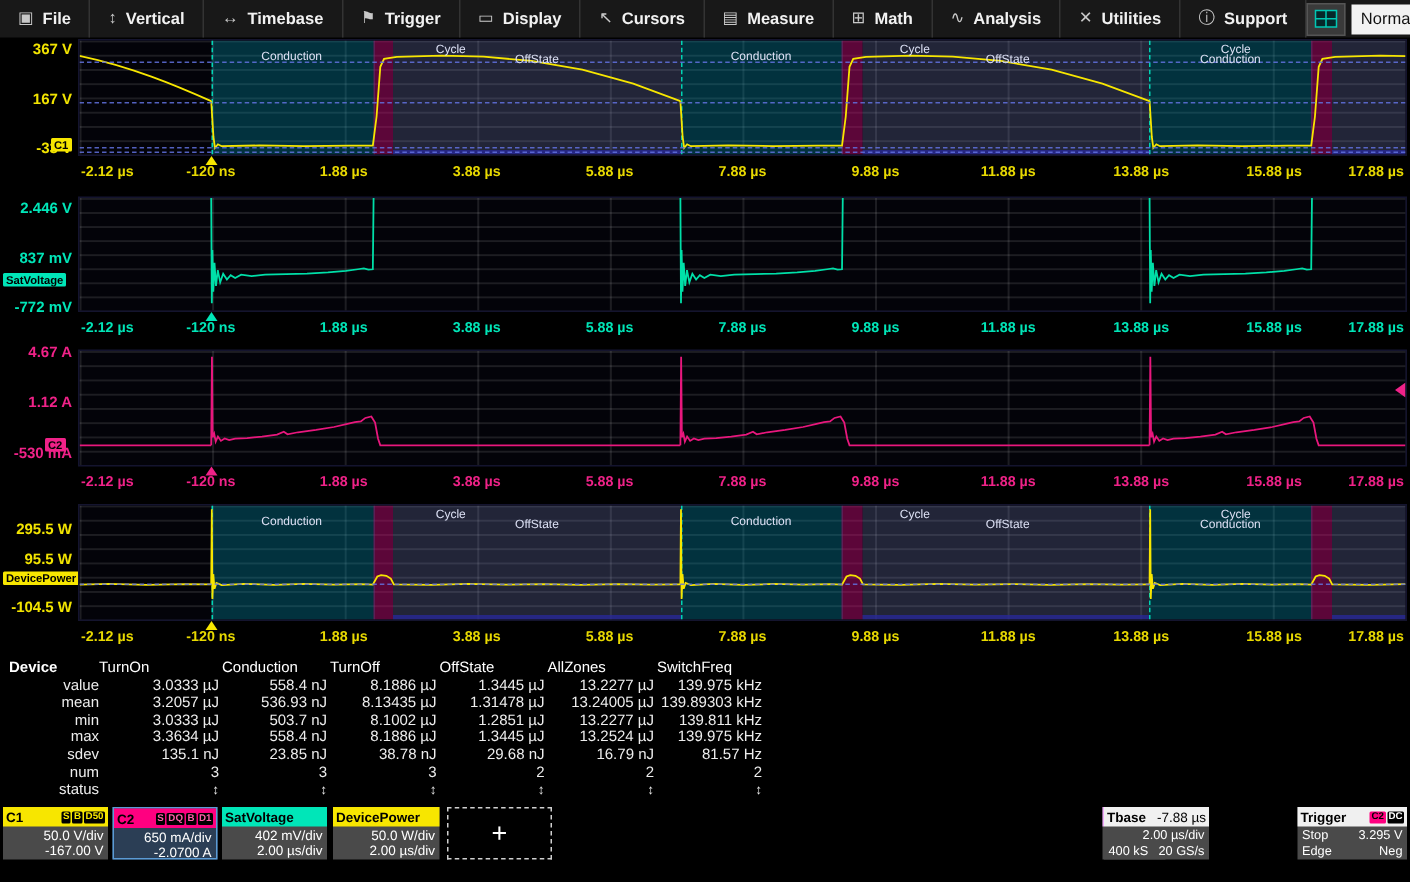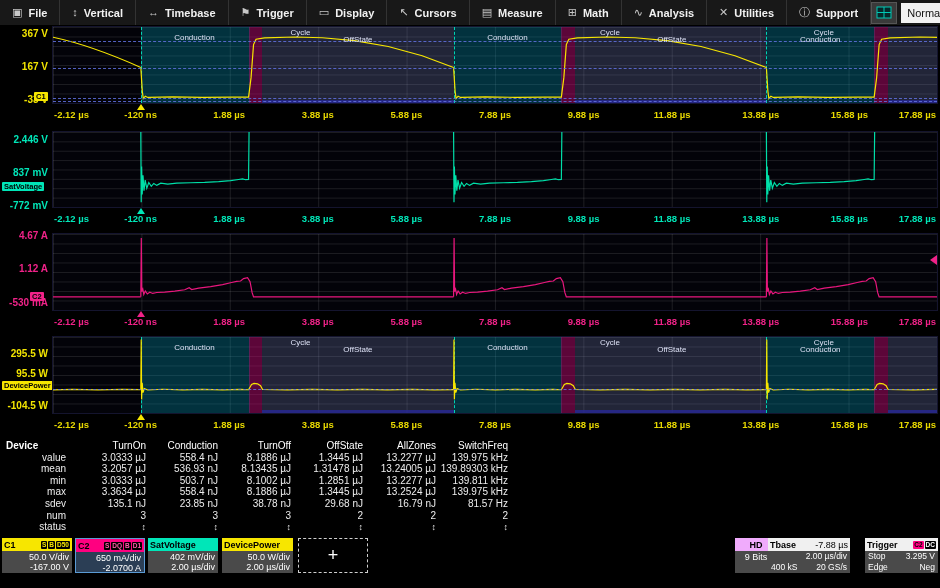--- a/index.html
+++ b/index.html
@@ -48,21 +48,21 @@
   .ax-c1 .tick,.ax-dp .tick{color:#e8d900;}
   .ax-sv .tick{color:#00e6b8;}
   .ax-c2 .tick{color:#f02288;}
   .trig-level{position:absolute;right:0;top:21px;width:0;height:0;border-top:5px solid transparent;border-bottom:5px solid transparent;border-right:7px solid #f02288;z-index:5;}
 
   
   #meas-table{position:absolute;left:6px;top:440px;display:grid;
               grid-template-columns:60px 82px 72px 73px 72px 73px 72px;grid-auto-rows:11.6px;
               font-size:10px;color:#ededed;}
   .t-corner{font-weight:bold;color:#fff;}
-  .t-head{text-align:right;padding-right:2px;color:#fff;}
+  .t-head{padding-right:2px;color:#fff;}
   .t-rowlab{text-align:right;}
   .t-cell{text-align:right;padding-right:2px;white-space:nowrap;}
   .status-icon{color:#e8e8e8;font-size:9px;}
 
   
   .desc-box{position:absolute;top:538px;width:70px;height:35px;box-sizing:border-box;background:#4a4a4a;}
   .desc-head{height:13px;display:flex;align-items:center;justify-content:space-between;
              padding:0 2px;font-size:9px;font-weight:bold;color:#000;box-sizing:border-box;}
   .desc-body{font-size:9px;color:#fff;text-align:right;padding:1px 3px 0 0;line-height:10px;}
   .badge{background:#000;font-size:6.5px;font-weight:bold;padding:0 1px;margin-left:1px;border-radius:1px;line-height:8px;}
@@ -423,21 +423,21 @@
 
   <div class="desc-box" style="left:735px;width:42px">
     <div class="desc-head" style="background:#f0abfc;justify-content:center">
       <span>HD</span>
     </div>
     <div class="desc-body" style="text-align:center;padding-right:0">
       <div>9 Bits</div>
     </div>
   </div>
 
-  <div class="desc-box" style="left:768px;width:82px">
+  <div class="desc-box" style="left:736px;width:70px">
     <div class="acq-head">
       <span style="font-weight:bold">Tbase</span>
       <span>-7.88 µs</span>
     </div>
     <div class="acq-line" style="justify-content:flex-end">
       <span>2.00 µs/div</span>
     </div>
     <div class="acq-line">
       <span>400 kS</span>
       <span>20 GS/s</span>

